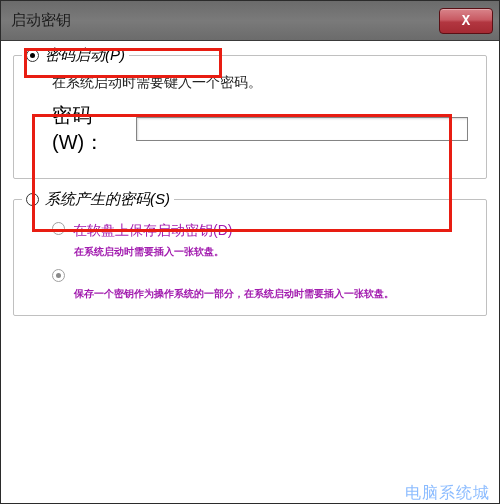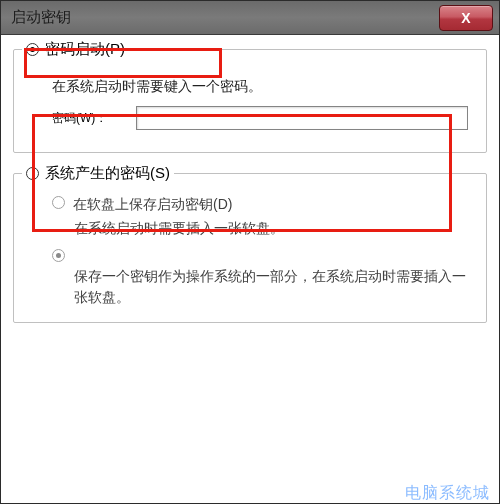--- a/index.html
+++ b/index.html
@@ -13,26 +13,27 @@
     overflow: hidden;
     position: relative;
   }
   .window {
     position: absolute;
     left: 0; top: 0; right: 0; bottom: 0;
     background: #fff;
     border: 1px solid #2b2b2b;
   }
   .titlebar {
-    height: 34px;
+    height: 40px;
     background: linear-gradient(to bottom, #6b6b6b 0%, #7a7a7a 50%, #6b6b6b 100%);
     display: flex;
     align-items: center;
     justify-content: space-between;
     border-bottom: 1px solid #3a3a3a;
+    font-family: Liberation Mono, monospace;
   }
   .titlebar .title {
     color: #1a1a1a;
     padding-left: 10px;
     font-size: 15px;
   }
   .close-btn {
     width: 54px;
     height: 26px;
     margin-right: 6px;
@@ -61,74 +62,76 @@
   .fs-legend {
     position: absolute;
     top: -10px;
     left: 8px;
     background: #fff;
     padding: 0 4px;
     display: flex;
     align-items: center;
     gap: 6px;
     font-size: 15px;
+    font-style: italic;
   }
   .radio {
     width: 13px; height: 13px;
     border: 1px solid #333;
     border-radius: 50%;
     display: inline-flex;
     align-items: center;
     justify-content: center;
     background: #fff;
   }
   .radio.sel::after {
     content: "";
     width: 5px; height: 5px;
     background: #000;
     border-radius: 50%;
   }
   .radio.dis { border-color: #a0a0a0; }
   .radio.dis.sel::after { background: #8a8a8a; }
   .desc {
-    margin: 14px 0 8px 20px;
+    margin: 4px 0 8px 20px;
     font-size: 14px;
     color: #222;
   }
   .form-row {
     display: flex;
     align-items: center;
     margin: 10px 0 10px 20px;
   }
   .form-row label {
     width: 84px;
-    font-size: 12px;
+    font-size: 20px;
   }
   .form-row input[type=password] {
     flex: 1;
     height: 24px;
     border: 1px solid #848484;
     box-shadow: inset 1px 1px 2px rgba(0,0,0,0.15);
     padding: 0 4px;
     font-size: 14px;
   }
   .sub-opt {
     display: flex;
     gap: 8px;
     margin: 8px 0 2px 20px;
     color: #888;
   }
   .sub-opt .lbl { font-size: 14px; }
   .sub-desc {
     margin: 4px 0 10px 42px;
-    font-size: 14px;
+    font-size: 10px;
     color: #888;
     line-height: 1.5;
+    font-weight: bold;
   }
-  .disabled-text { color: #404040; }
+  .disabled-text { color: #a21caf; }
   
   .annot {
     position: absolute;
     border: 3px solid #e81d12;
     pointer-events: none;
   }
   .annot1 { left: 24px; top: 48px; width: 198px; height: 30px; }
   .annot2 { left: 32px; top: 114px; width: 420px; height: 118px; }
   .watermark {
     position: absolute;

